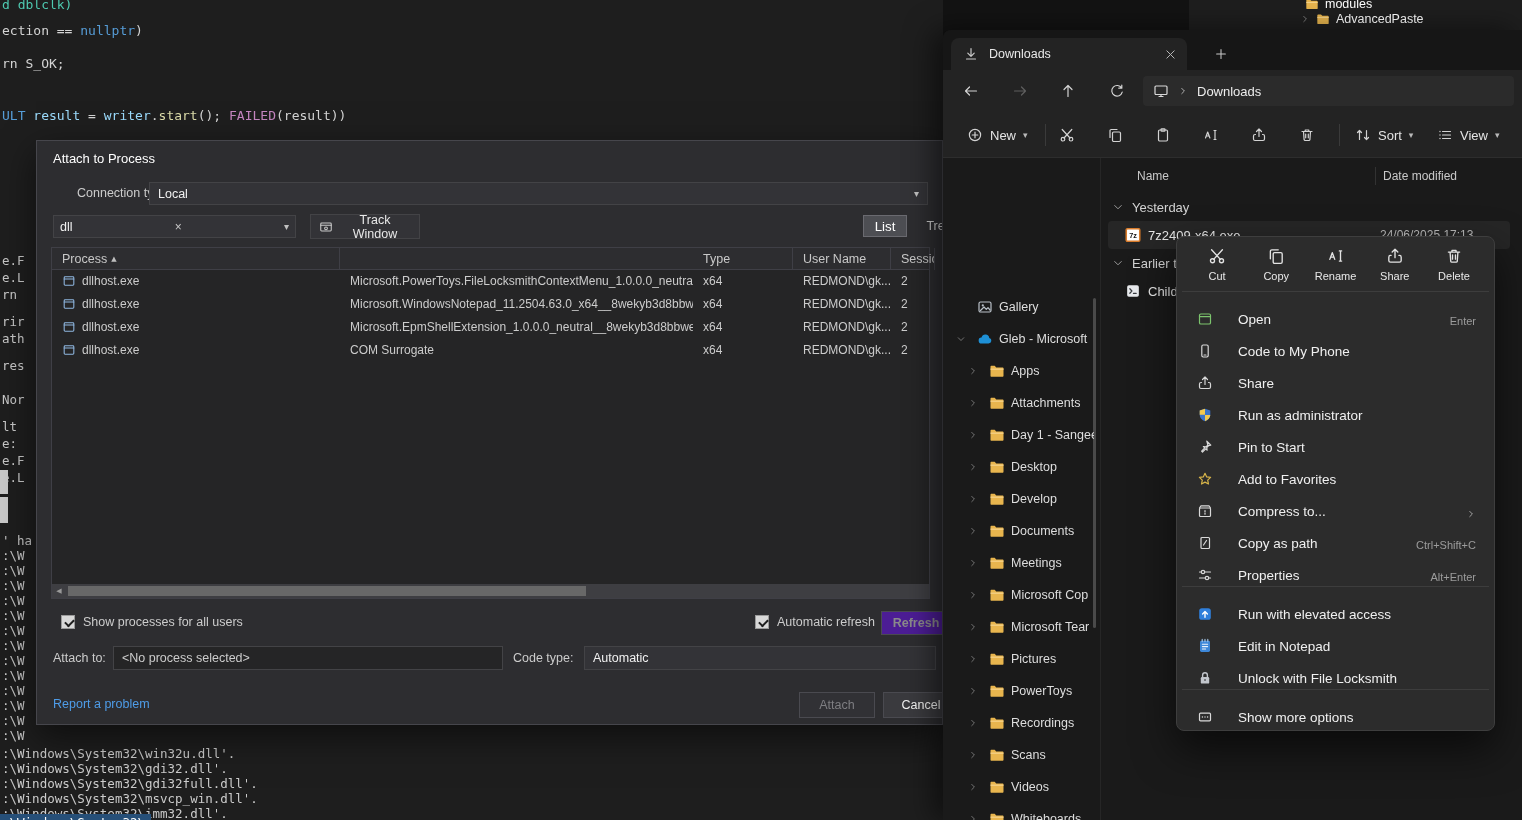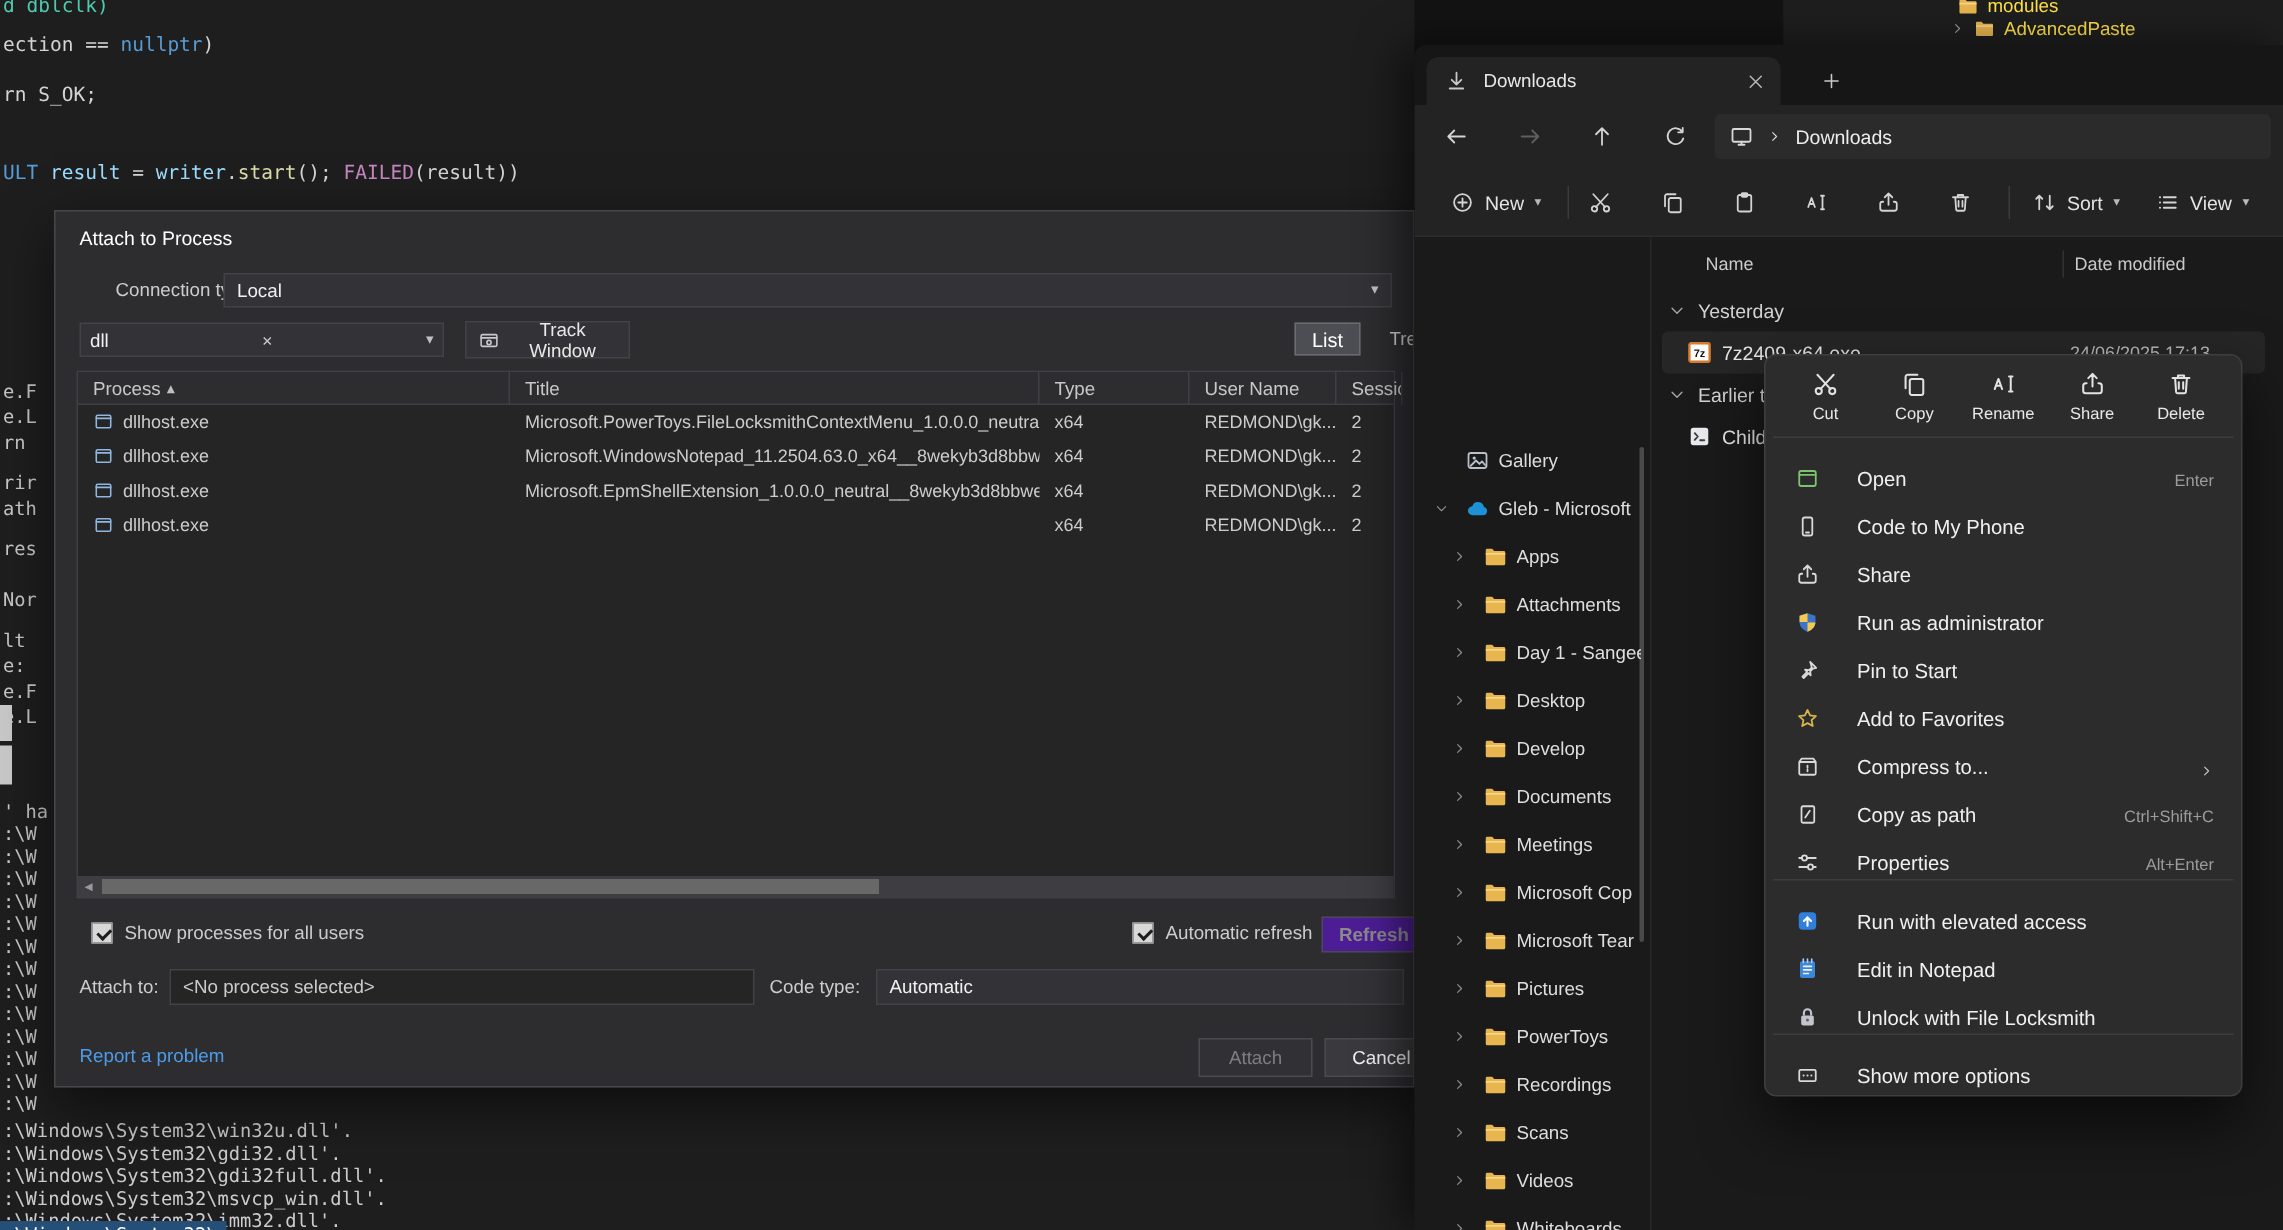--- a/index.html
+++ b/index.html
@@ -53,21 +53,21 @@
   .attach-label { left:16px; top:510px; }
   .attachto { left:76px; top:505px; width:390px; height:24px; background:#252526; border:1px solid #434346; display:flex; align-items:center; padding:0 8px; color:#CCCCCC; }
   .ct-label { left:476px; top:510px; }
   .codetype { left:547px; top:505px; width:352px; height:24px; background:#333337; border:1px solid #434346; display:flex; align-items:center; padding:0 8px; color:#F1F1F1; }
   .report { left:16px; top:556px; color:#4E9CE8; text-decoration:none; cursor:pointer; }
   .attach-btn { left:762px; top:551px; width:76px; height:26px; color:#7E7E82; background:#313135; }
   .cancel-btn { left:846px; top:551px; width:76px; height:26px; }
 
   
   #bg-strip { position:absolute; left:943px; top:0; width:246px; height:44px; background:#131313; z-index:5; }
-  #bg-tree { position:absolute; left:1189px; top:0; width:333px; height:44px; background:#1E1E1E; z-index:5; color:#fde047; font-size:12.5px; overflow:hidden; }
+  #bg-tree { position:absolute; left:1189px; top:0; width:333px; height:44px; background:#1E1E1E; z-index:5; color:#ffffff; font-size:12.5px; overflow:hidden; }
   .bgrow { position:absolute; display:flex; align-items:center; gap:6px; }
   .bgrow .chev { color:#9A9A9A; }
 
   
   #explorer { position:absolute; left:943px; top:30px; width:579px; height:790px; background:#1A1A1A; border-radius:8px 0 0 0; overflow:hidden; z-index:20; box-shadow:-10px 0 28px rgba(0,0,0,.5); color:#E4E4E4; }
   .tabstrip { position:absolute; top:0; left:0; right:0; height:40px; background:#161616; border-radius:8px 0 0 0; }
   .tab { position:absolute; left:8px; top:8px; width:236px; height:32px; background:#232323; border-radius:8px 8px 0 0; display:flex; align-items:center; padding:0 10px 0 12px; gap:10px; }
   .tab .ttl { font-size:12.5px; color:#E8E8E8; }
   .tab .close { margin-left:auto; color:#B9B9B9; width:13px; height:13px; }
   .tab .dlic { color:#C9C9C9; }
@@ -189,21 +189,20 @@
           </svg>
         </span>
       <span>Track Window</span>
     </button>
     <button class="abs list-btn">List</button>
     <div class="abs tree-btn">Tree</div>
 
     <div class="abs" id="ptable">
       <div id="pt-head">
           <div class="th" style="left:0px;width:288px">Process<span class="sortarrow">▲</span></div>
-          <div class="th" style="left:288px;width:353px">Title</div>
           <div class="th" style="left:641px;width:100px">Type</div>
           <div class="th" style="left:741px;width:98px">User Name</div>
           <div class="th" style="left:839px;width:44px">Session</div>
         </div>
       <div id="pt-body">
           <div class="tr" style="top:0px">
     <div class="td" style="left:0;width:288px"><span class="ic ic14">
                 <svg viewBox="0 0 16 16" fill="none" stroke="currentColor" stroke-width="1.2" stroke-linecap="round" stroke-linejoin="round">
                   <rect x="2.5" y="3.2" width="11" height="9.6" rx="1" stroke="#8FB7E0"></rect>
                   <path d="M2.5 5.6h11" stroke="#8FB7E0"></path>
@@ -238,20 +237,21 @@
     <div class="td" style="left:741px;width:98px">REDMOND\gk...</div>
     <div class="td" style="left:839px;width:44px">2</div>
   </div>
           <div class="tr" style="top:69px">
     <div class="td" style="left:0;width:288px"><span class="ic ic14">
                 <svg viewBox="0 0 16 16" fill="none" stroke="currentColor" stroke-width="1.2" stroke-linecap="round" stroke-linejoin="round">
                   <rect x="2.5" y="3.2" width="11" height="9.6" rx="1" stroke="#8FB7E0"></rect>
                   <path d="M2.5 5.6h11" stroke="#8FB7E0"></path>
                 </svg>
               </span>dllhost.exe</div>
+    <div class="td" style="left:288px;width:353px">COM Surrogate</div>
     <div class="td" style="left:641px;width:100px">x64</div>
     <div class="td" style="left:741px;width:98px">REDMOND\gk...</div>
     <div class="td" style="left:839px;width:44px">2</div>
   </div>
         </div>
       <div class="hscroll">
         <span class="arr">◀</span>
         <span class="thumb"></span>
       </div>
     </div>

